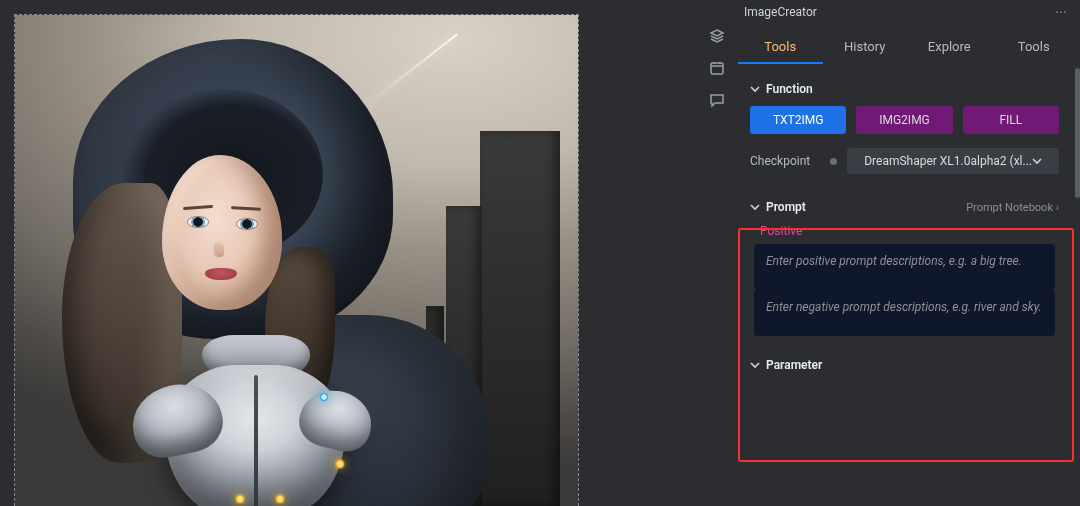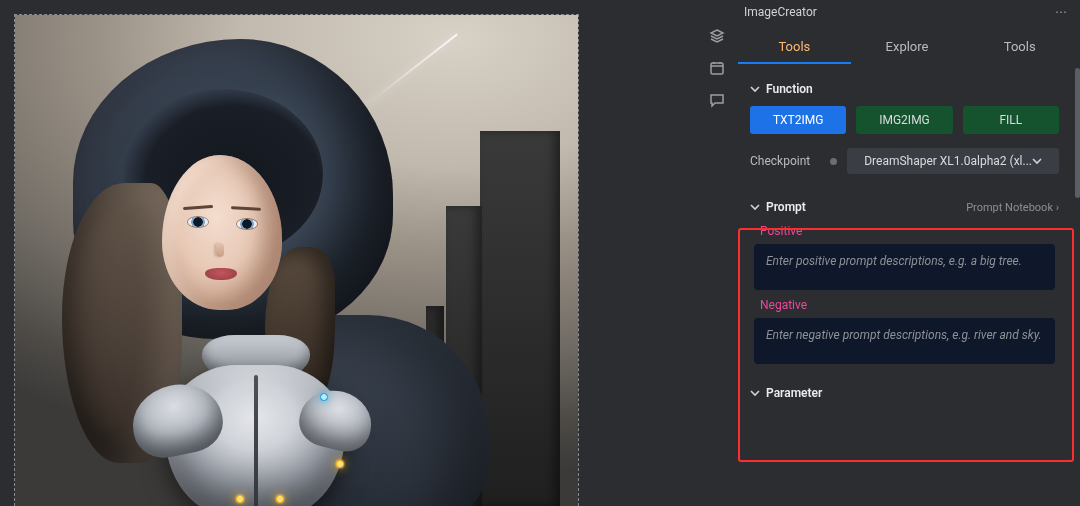--- a/index.html
+++ b/index.html
@@ -104,21 +104,21 @@
   .panel-title { font-size:12px; color:#cfd2d6; }
   .right-dots { margin-left:auto; color:#9a9ea5; letter-spacing:3px; font-size:12px; }
   .tabs { display:flex; height:40px; align-items:flex-end; padding:0 4px; }
   .tab { flex:1; text-align:center; font-size:13px; padding:10px 0 8px; color:#b7bbc1; cursor:pointer; border-bottom:2px solid transparent; }
   .tab.active { color:#fdba74; border-bottom-color:#177df7; }
   .scroll { position:absolute; top:64px; bottom:0; left:0; right:5px; overflow:hidden; padding:10px 16px 0 16px;}
   .sec-head { display:flex; align-items:center; gap:6px; font-size:12px; color:#e9ecef; margin-top:8px; margin-bottom:10px; font-weight:600;}
   .sec-head .chev { width:10px; height:10px; }
   .sec-head .right-link{ margin-left:auto; font-weight:400; font-size:11px; color:#8b8f96;}
   .btn-row{ display:flex; gap:10px; }
-  .btn { flex:1; text-align:center; font-size:12px; padding:7px 0; border-radius:3px; background:#14532d; color:#d8dbdf; cursor:pointer;}
+  .btn { flex:1; text-align:center; font-size:12px; padding:7px 0; border-radius:3px; background:#701a75; color:#d8dbdf; cursor:pointer;}
   .btn.primary{ background:#1e72e8; color:#fff; }
   .kv-row{ display:flex; align-items:center; gap:10px; margin-top:14px; }
   .kv-label{ font-size:12px; color:#b7bbc1; display:flex; align-items:center; gap:20px;}
   .dot{ width:7px; height:7px; border-radius:50%; background:#6a6e75;}
   .select { flex:1; display:flex; align-items:center; justify-content:center; background:#3a3d43; border-radius:3px; padding:6px 10px; font-size:12px; color:#d8dbdf; cursor:pointer;}
   .disabled .kv-label, .disabled .val { color:#5c6067; }
   .disabled .track{ background:#35383d;}
   .track{ flex:1; height:4px; background:#43474e; border-radius:2px; position:relative;}
   .knob{ position:absolute; top:50%; transform:translate(-50%,-50%); width:10px; height:10px; border-radius:50%; background:#7d828b; left:55%;}
   .val{ width:42px; text-align:right; font-size:12px; color:#b7bbc1;}
@@ -191,20 +191,21 @@
   </div>
 
   <div class="panel">
     <div class="panel-top">
       <span class="panel-title">ImageCreator</span>
       <span class="right-dots">⋯</span>
     </div>
 
     <div class="tabs">
       <div class="tab active">Tools</div>
+      <div class="tab">History</div>
       <div class="tab">Explore</div>
       <div class="tab">Tools</div>
     </div>
 
     <div class="scroll">
 
       <div class="sec-head">
         <span class="chev">
           <svg viewBox="0 0 10 10" width="10" height="10" fill="none" stroke="#cfd2d6" stroke-width="1.6">
               <path d="M1 3l4 4 4-4"></path>
@@ -243,21 +244,20 @@
               <path d="M1 3l4 4 4-4"></path>
             </svg>
         </span>
         <span>Prompt</span>
         <span class="right-link">Prompt Notebook ›</span>
       </div>
 
       <div class="field-label">Positive</div>
       <div class="textarea">Enter positive prompt descriptions, e.g. a big tree.</div>
 
-      <div class="field-label">Negative</div>
       <div class="textarea">Enter negative prompt descriptions, e.g. river and sky.</div>
 
       <div style="height:14px"></div>
 
       <div class="sec-head">
         <span class="chev">
           <svg viewBox="0 0 10 10" width="10" height="10" fill="none" stroke="#cfd2d6" stroke-width="1.6">
               <path d="M1 3l4 4 4-4"></path>
             </svg>
         </span>

